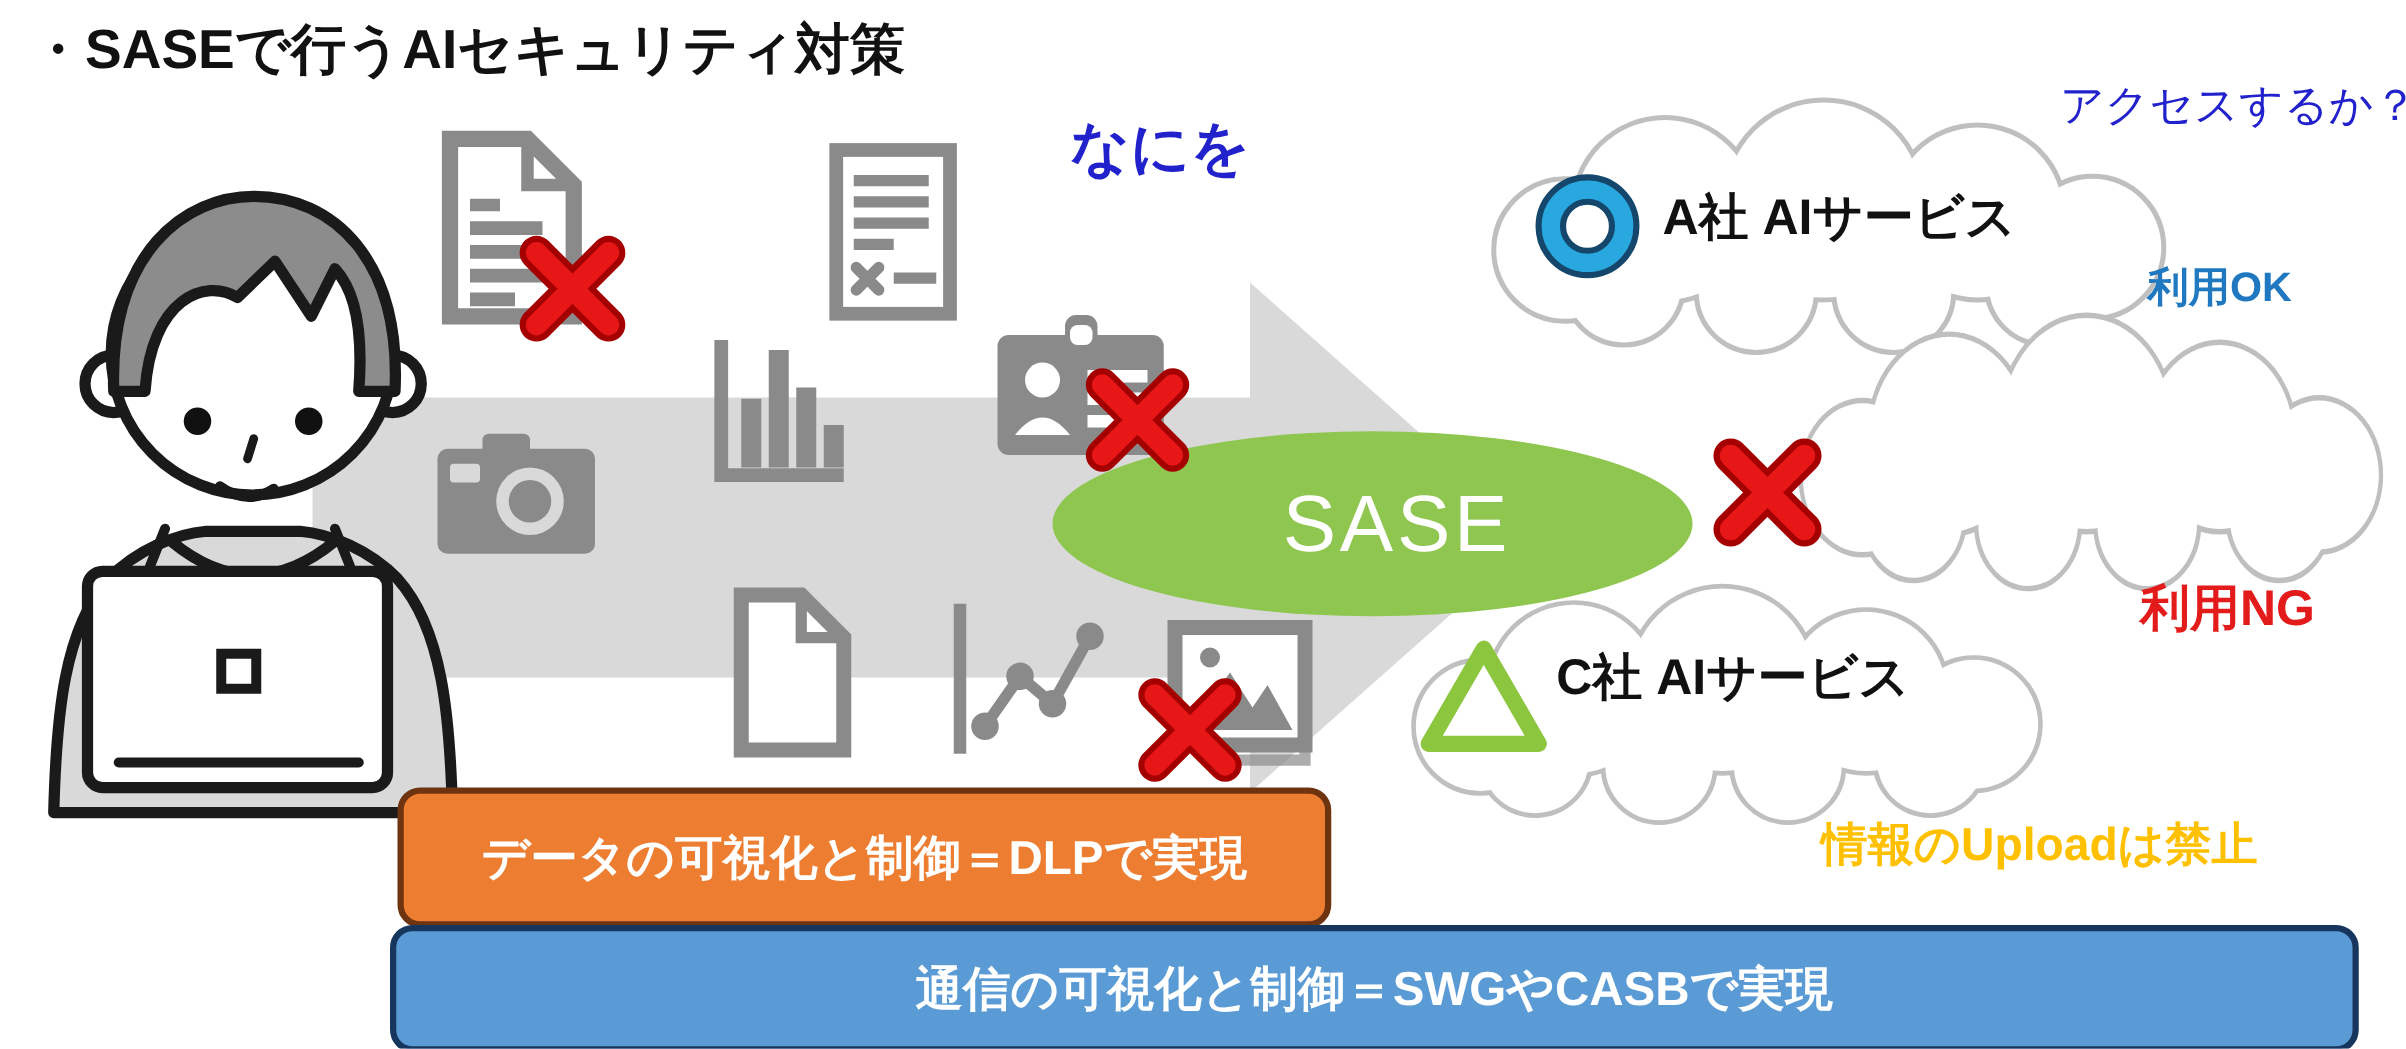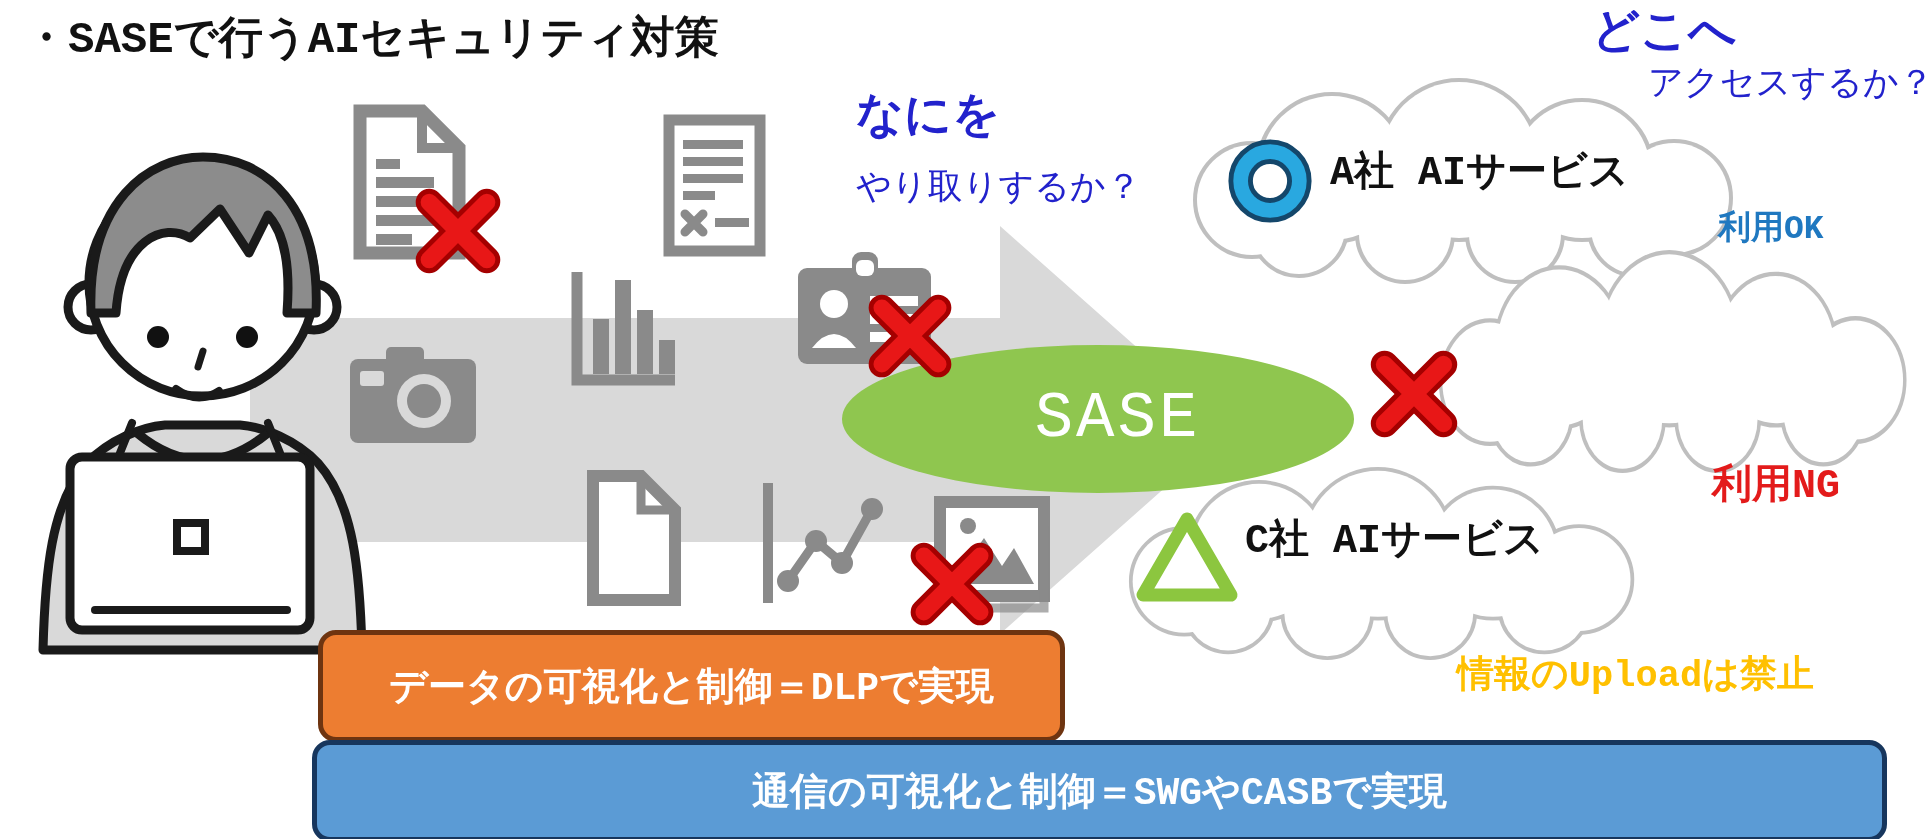--- a/index.html
+++ b/index.html
@@ -1,17 +1,17 @@
 <!DOCTYPE html>
 <html><head>
 <meta charset="utf-8">
 <style>
   html,body{margin:0;padding:0;background:#fff;}
   .canvas{position:relative;width:1925px;height:839px;background:#ffffff;overflow:hidden;
-          font-family:Liberation Mono, monospace;}
+          font-family:Liberation Sans, sans-serif;}
   .abs{position:absolute;}
   .lbl{position:absolute;white-space:nowrap;line-height:1.1;}
   .title{left:24px;top:16px;font-size:44px;font-weight:bold;color:#111;letter-spacing:0px;}
   .q-head{font-size:47px;font-weight:bold;color:#2222cc;}
   .q-sub{font-size:35px;color:#2222cc;}
   .svc-label{font-size:40px;font-weight:bold;color:#111;}
   .ok-label{font-size:33px;font-weight:bold;color:#1f78c0;}
   .ng-label{font-size:40px;font-weight:bold;color:#e31b1b;}
   .ban-label{font-size:37px;font-weight:bold;color:#ffc000;}
   .sase{left:842px;top:345px;width:512px;height:148px;background:#8fc64f;border-radius:50%;
@@ -126,22 +126,20 @@
   </svg>
 
   <svg class="abs" style="left:934px;top:496px;" width="126" height="118" viewBox="0 0 126 118">
     <rect x="6" y="6" width="104" height="94" fill="#ffffff" stroke="#8a8a8a" stroke-width="12"></rect>
     <path d="M110,30 V112 H34" fill="none" stroke="#8a8a8a" stroke-width="9" opacity="0.7"></path>
     <circle cx="34" cy="30" r="8" fill="#8a8a8a"></circle>
     <path d="M18,88 L50,42 L68,70 L80,52 L100,88 Z" fill="#8a8a8a"></path>
   </svg>
 
   <div class="lbl q-head" style="left:856px;top:92px;">なにを</div>
-  <div class="lbl q-sub" style="left:856px;top:170px;">やり取りするか？</div>
-  <div class="lbl q-head" style="left:1592px;top:8px;">どこへ</div>
   <div class="lbl q-sub" style="left:1648px;top:66px;">アクセスするか？</div>
 
   <div class="abs sase">
     <span>SASE</span>
   </div>
 
   <svg class="abs" style="left:1192px;top:78px;" width="545" height="205" viewBox="0 0 545 205" preserveAspectRatio="none">
     <g class="cloud-core">
       <circle cx="60" cy="122" r="55"></circle>
         <circle cx="140" cy="90" r="72"></circle>

